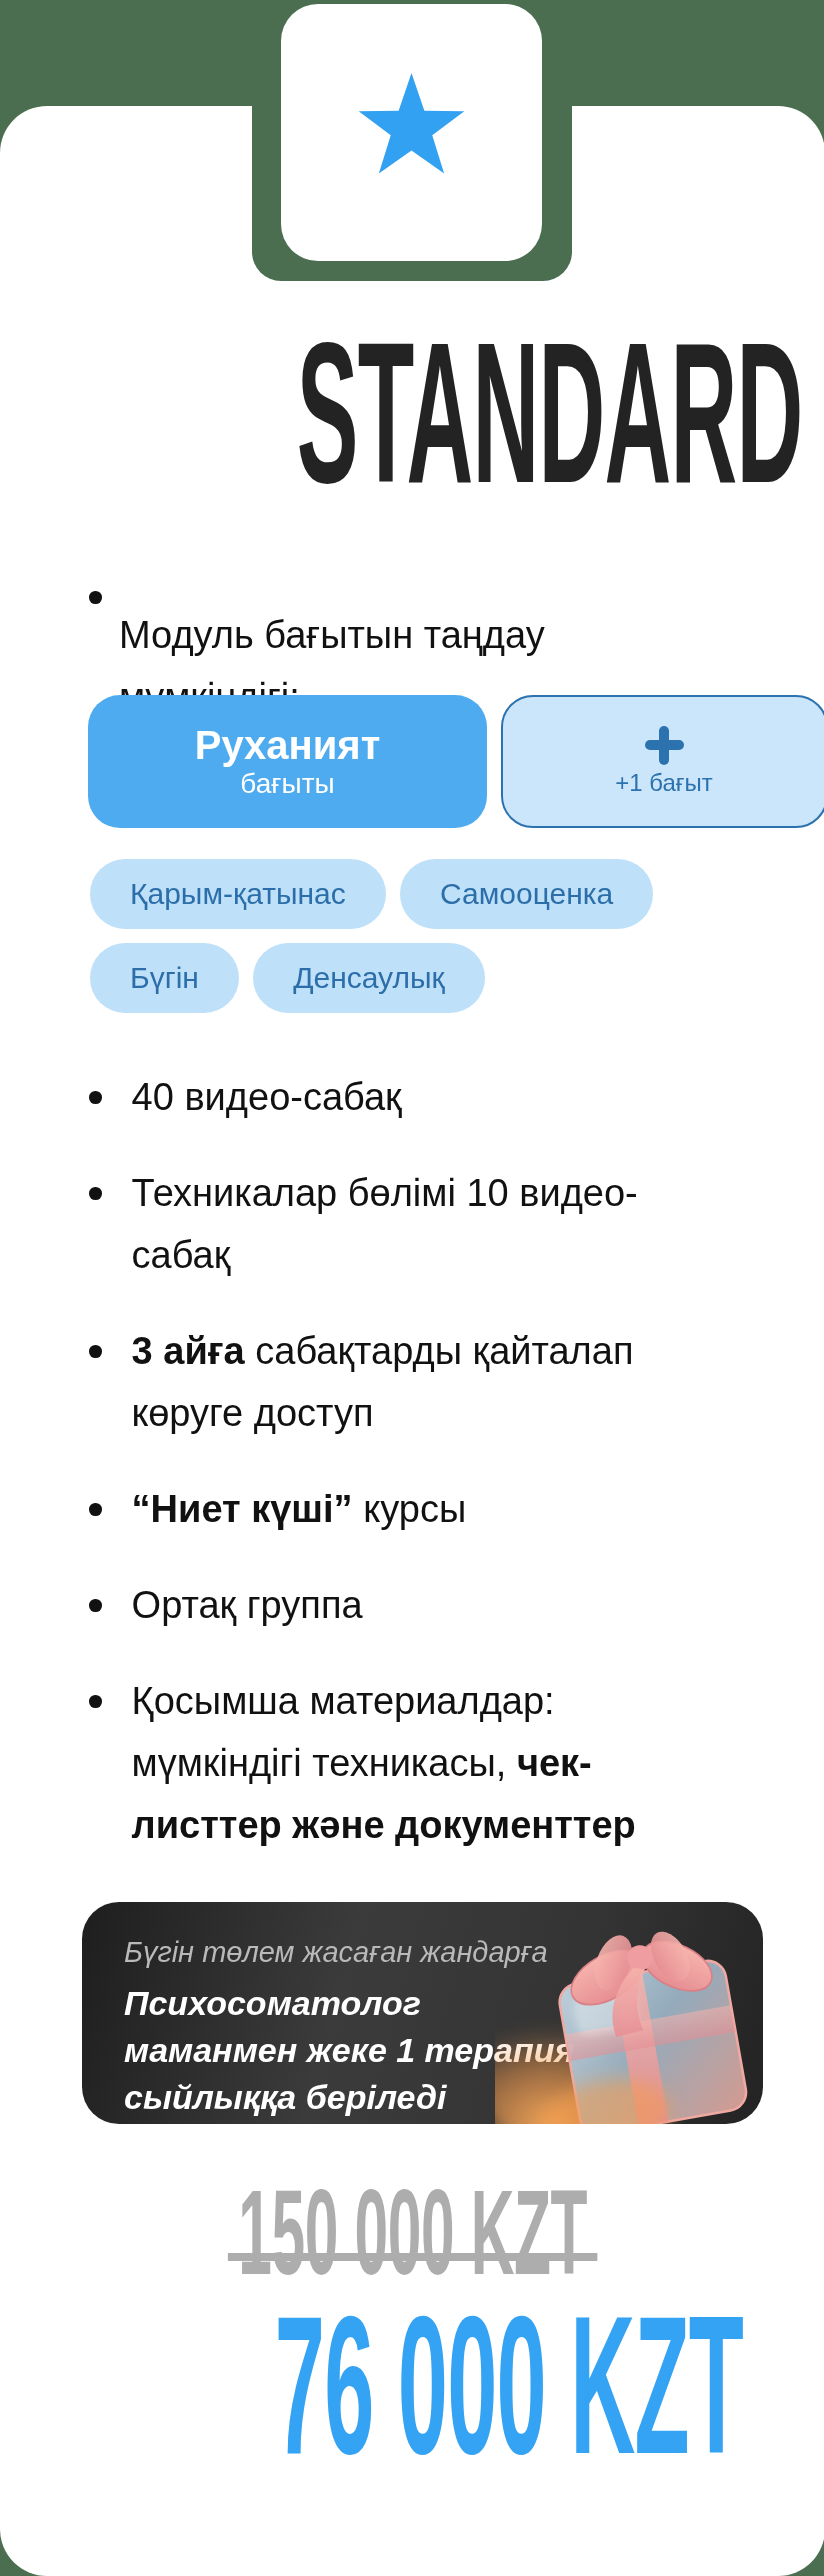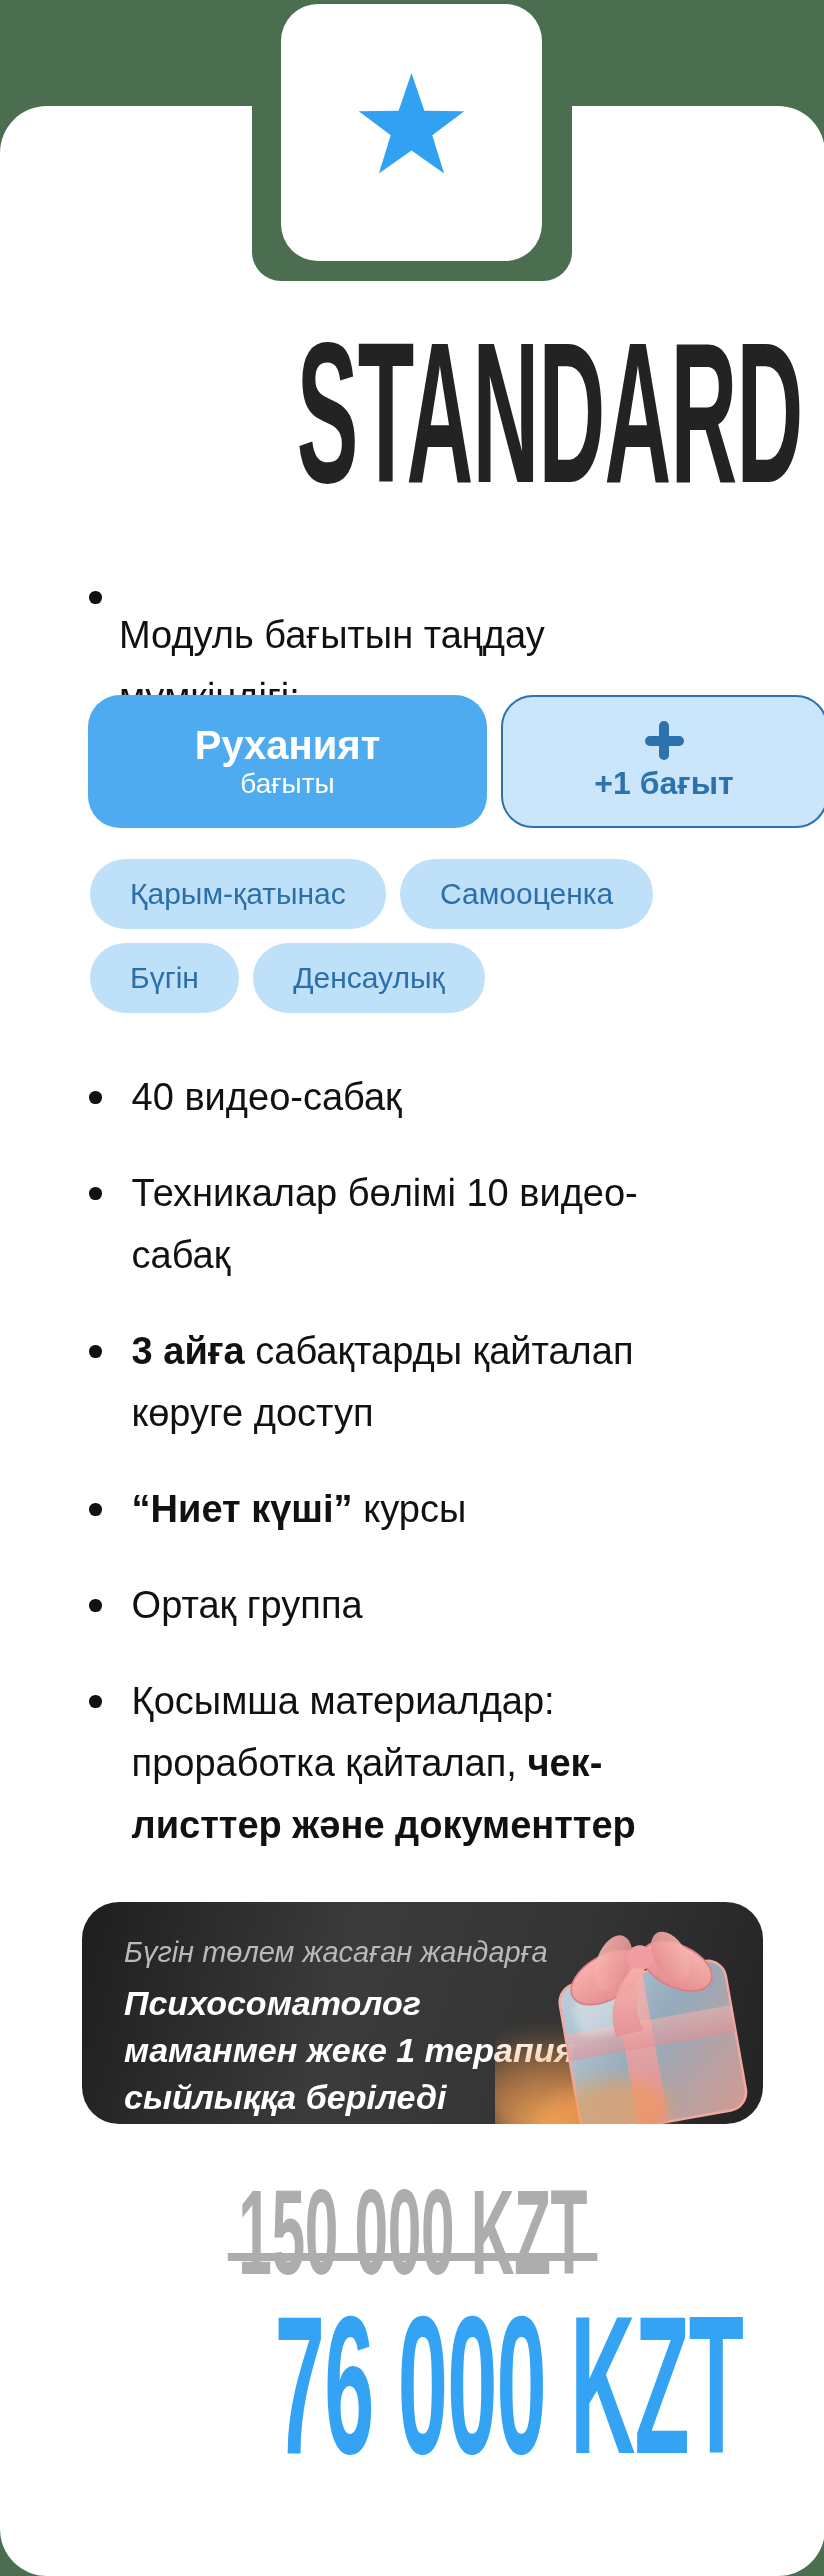--- a/index.html
+++ b/index.html
@@ -56,21 +56,21 @@
   .btn-primary .t1{font-size:40px;font-weight:700;line-height:1.1;}
   .btn-primary .t2{font-size:28px;font-weight:400;line-height:1.1;margin-top:1.7px;}
   .btn-add{
     width:327px;height:133px;border-radius:32px;
     background:#CBE5FA;border:2.5px solid var(--deep-blue);color:var(--deep-blue);
   }
   .plus{position:relative;width:39px;height:39px;margin-bottom:4.2px;}
   .plus::before,.plus::after{content:"";position:absolute;background:var(--deep-blue);border-radius:5.9px;}
   .plus::before{left:14.3px;top:0;width:10px;height:39px;}
   .plus::after{left:0;top:14.3px;width:39px;height:10px;}
-  .btn-add .lbl{font-size:32px;font-weight:700;}
+  .btn-add .lbl{font-size:24px;font-weight:400;}
 
   .tags{position:absolute;top:753px;left:90px;width:674px;display:flex;flex-wrap:wrap;gap:13.5px 14.3px;}
   .tag{
     height:70px;border-radius:35px;background:var(--light-blue);color:#2B6EA9;
     font-size:30px;display:flex;align-items:center;padding:0 40px;
   }
 
   .features{position:absolute;top:960px;left:89px;width:683px;}
   .feat{margin-bottom:34px;}
 
@@ -148,21 +148,21 @@
           <span class="bullet-dot"></span>
           <span class="bullet-text"><b>“Ниет күші”</b><span> курсы</span></span>
         </div>
         <div class="feat bullet-row">
           <span class="bullet-dot"></span>
           <span class="bullet-text"><span>Ортақ группа</span></span>
         </div>
         <div class="feat bullet-row">
           <span class="bullet-dot"></span>
           <span class="bullet-text"><span>Қосымша материалдар:
-проработка қайталап, </span><b>чек-
+мүмкіндігі техникасы, </span><b>чек-
 листтер және документтер</b></span>
         </div>
       </div>
 
     <div class="banner">
       <div class="eyebrow">Бүгін төлем жасаған жандарға</div>
       <div class="btext">Психосоматолог
 маманмен жеке 1 терапия
 сыйлыққа беріледі</div>
       <svg class="gift" viewBox="0 0 330 263" aria-hidden="true">

